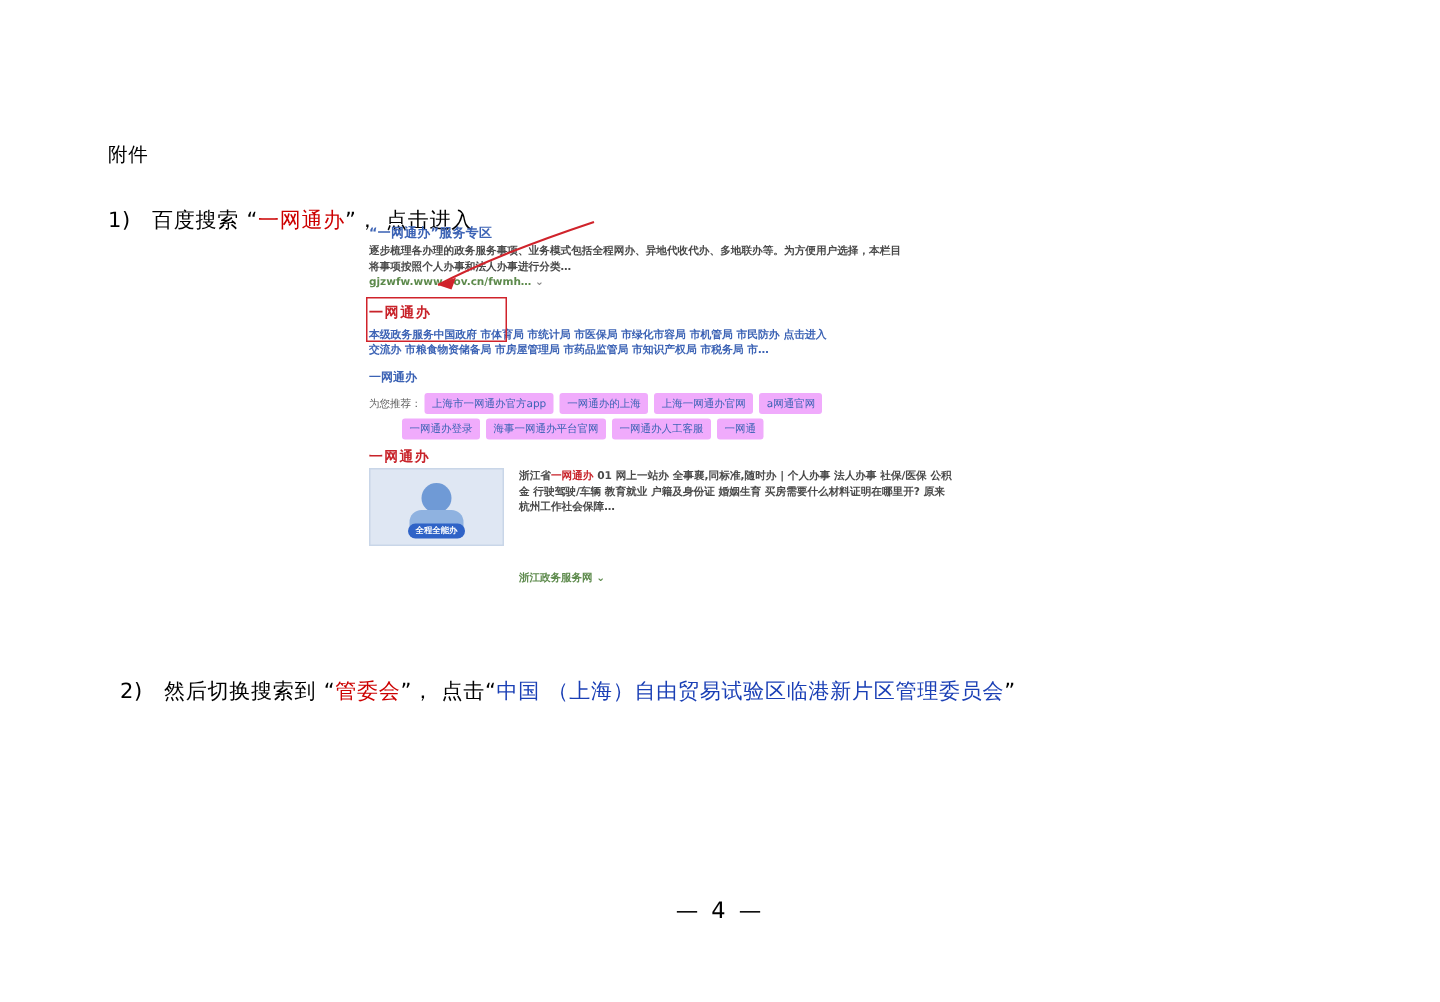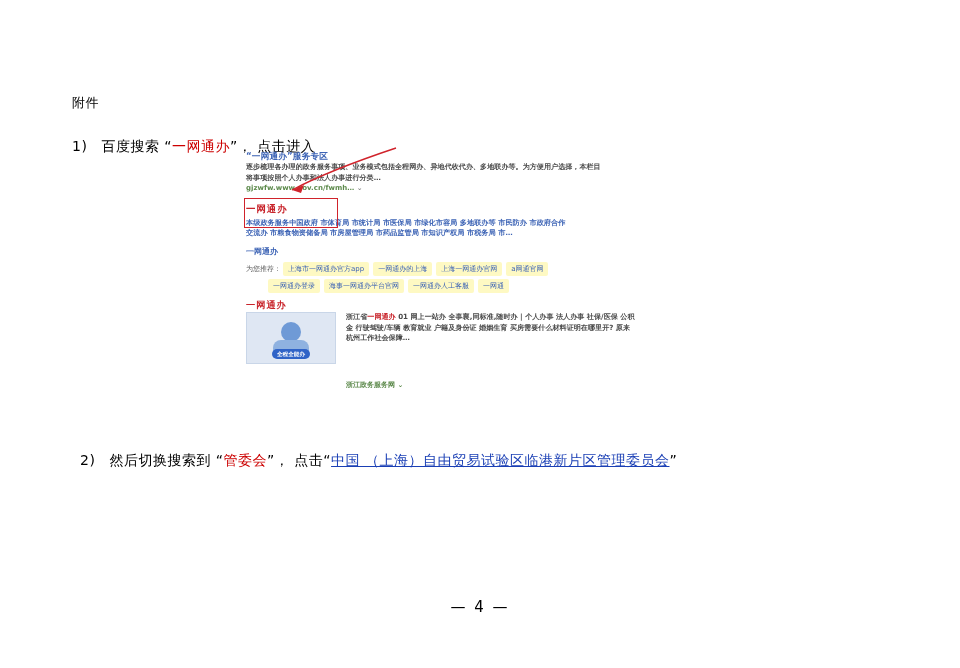--- a/index.html
+++ b/index.html
@@ -36,21 +36,21 @@
     font-size: 14px;
     font-family: "DejaVu Sans", sans-serif;
     white-space: nowrap;
     letter-spacing: 0.5px;
   }
   .step1 { left: 72px; top: 138px; text-align: right; }
   .step2 { left: 80px; top: 452px; }
   .step-num { display: inline-block; }
   .step-text { display: inline-block; margin-left: 14px; }
   .red { color: #cc0000; }
-  .blue-link { color: #1a3fb5; text-decoration: underline; }
+  .blue-link { color: #1a3fb5; }
 
   
   .shot {
     position: absolute;
     left: 246px;
     top: 150px;
     width: 452px;
     height: 212px;
     font-family: "DejaVu Sans", sans-serif;
     font-size: 7.2px;
@@ -124,21 +124,21 @@
     width: 420px;
   }
   .chips .lead {
     color: #5b5b5b;
     font-size: 7px;
     display: inline-block;
     vertical-align: middle;
   }
   .chip {
     display: inline-block;
-    background: #fef9c3;
+    background: #f0abfc;
     color: #3c63b5;
     font-size: 7px;
     padding: 2px 5px;
     margin: 1.5px 2px;
     border-radius: 2px;
     vertical-align: middle;
     white-space: nowrap;
   }
 
   
@@ -245,21 +245,21 @@
 
     <div class="res r0">
       <div class="res-title">“一网通办”服务专区</div>
       <div class="res-snippet">逐步梳理各办理的政务服务事项、业务模式包括全程网办、异地代收代办、多地联办等。为方便用户选择，本栏目将事项按照个人办事和法人办事进行分类…</div>
       <div class="res-url"><span>gjzwfw.www.gov.cn/fwmh…</span> <span class="dots">⌄</span></div>
     </div>
 
     <div class="res r1">
       <div class="redbox"></div>
       <div class="title">一网通办</div>
-      <div class="sub">本级政务服务中国政府 市体育局 市统计局 市医保局 市绿化市容局 多地联办等 市民防办 市政府合作</div>
+      <div class="sub">本级政务服务中国政府 市体育局 市统计局 市医保局 市绿化市容局 市机管局 市民防办 点击进入</div>
       <div class="sub2">交流办 市粮食物资储备局 市房屋管理局 市药品监管局 市知识产权局 市税务局 市…</div>
     </div>
 
     <div class="res r2">
       <div class="t">一网通办</div>
     </div>
 
     <div class="chips">
       <span class="lead">为您推荐：</span><span class="chip">上海市一网通办官方app</span><span class="chip">一网通办的上海</span><span class="chip">上海一网通办官网</span><span class="chip">a网通官网</span><br>
       <span class="chip" style="margin-left:22px">一网通办登录</span><span class="chip">海事一网通办平台官网</span><span class="chip">一网通办人工客服</span><span class="chip">一网通</span>

